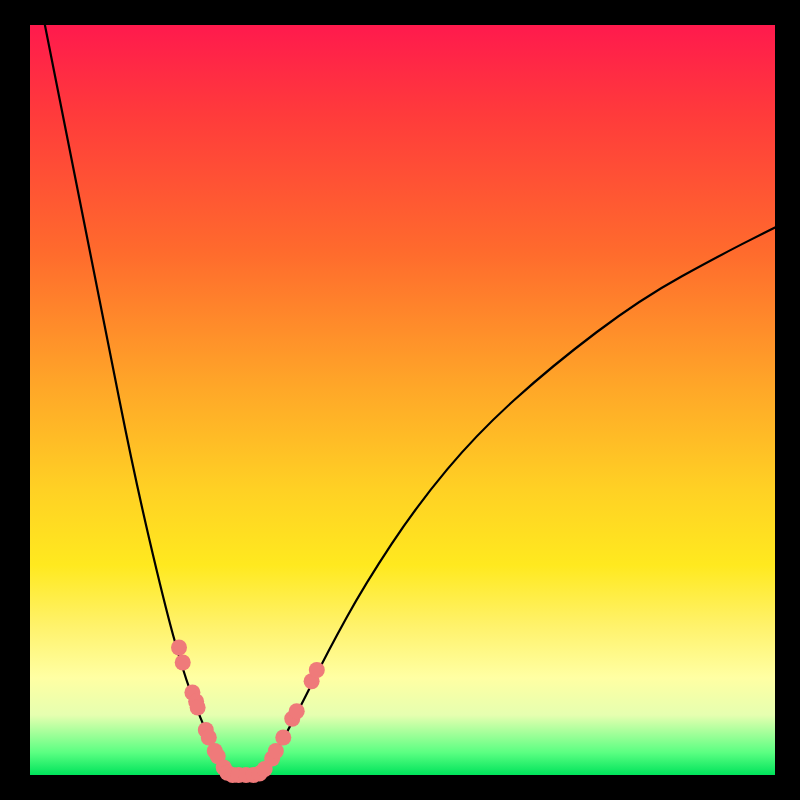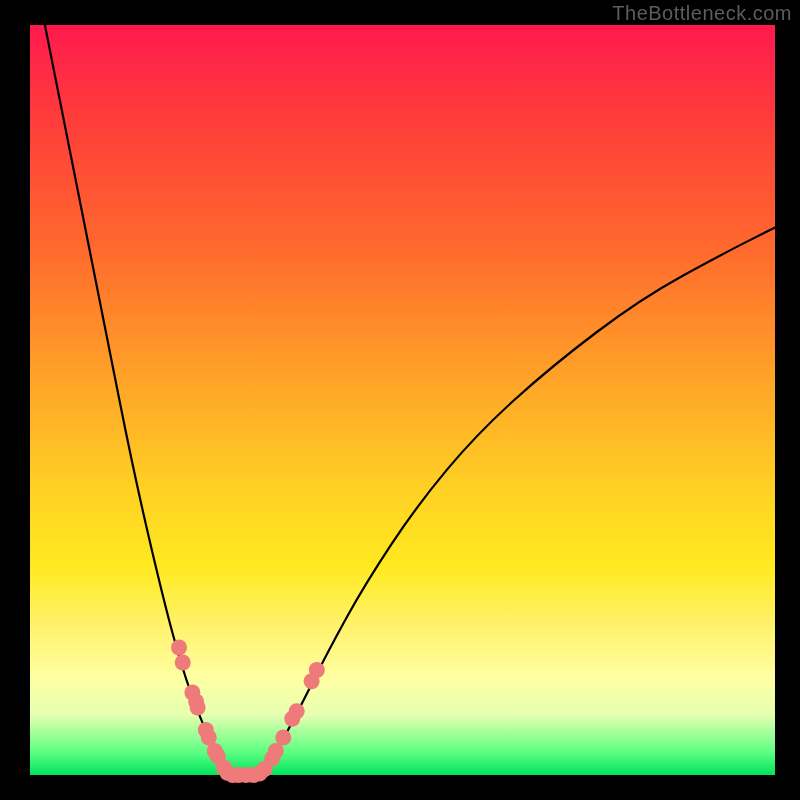--- a/index.html
+++ b/index.html
@@ -51,21 +51,20 @@
   color: #5d5d5d;
   font-size: 20px;
   letter-spacing: 0.5px;
   font-weight: 400;
 }
 </style>
 </head>
 <body>
 
 <div class="frame">
-  <div class="watermark">TheBottleneck.com</div>
   <div class="plot-area">
     <svg class="curve" viewBox="0 0 745 750" preserveAspectRatio="none">
       <path id="curve-path" fill="none" stroke="#000000" stroke-width="2.2" stroke-linecap="round" d="M 14.90 0.00 Q 14.90 0.00 29.80 75.00 Q 44.70 150.00 59.60 225.00 Q 74.50 300.00 89.40 375.00 Q 104.30 450.00 119.20 513.75 Q 134.10 577.50 143.41 611.25 Q 152.72 645.00 160.18 665.63 Q 167.63 686.25 173.21 699.38 Q 178.80 712.50 182.52 720.75 Q 186.25 729.00 189.23 735.00 Q 192.21 741.00 194.82 745.50 Q 197.43 750.00 197.43 750.00 Q 197.43 750.00 203.01 750.00 Q 208.60 750.00 214.19 750.00 Q 219.77 750.00 225.36 750.00 Q 230.95 750.00 230.95 750.00 Q 230.95 750.00 238.40 738.75 Q 245.85 727.50 257.02 706.88 Q 268.20 686.25 283.10 656.25 Q 298.00 626.25 316.63 592.50 Q 335.25 558.75 361.33 519.38 Q 387.40 480.00 417.20 444.38 Q 447.00 408.75 484.25 375.00 Q 521.50 341.25 566.20 307.50 Q 610.90 273.75 651.88 251.25 Q 692.85 228.75 718.92 215.63 T 745.00 202.50"></path>
       <g id="marker-group">
           <circle cx="149.00" cy="622.50" r="8" fill="#ef7a7a"></circle>
           <circle cx="152.72" cy="637.50" r="8" fill="#ef7a7a"></circle>
           <circle cx="162.41" cy="667.50" r="8" fill="#ef7a7a"></circle>
           <circle cx="166.13" cy="676.50" r="8" fill="#ef7a7a"></circle>
           <circle cx="167.63" cy="682.50" r="8" fill="#ef7a7a"></circle>
           <circle cx="175.82" cy="705.00" r="8" fill="#ef7a7a"></circle>

